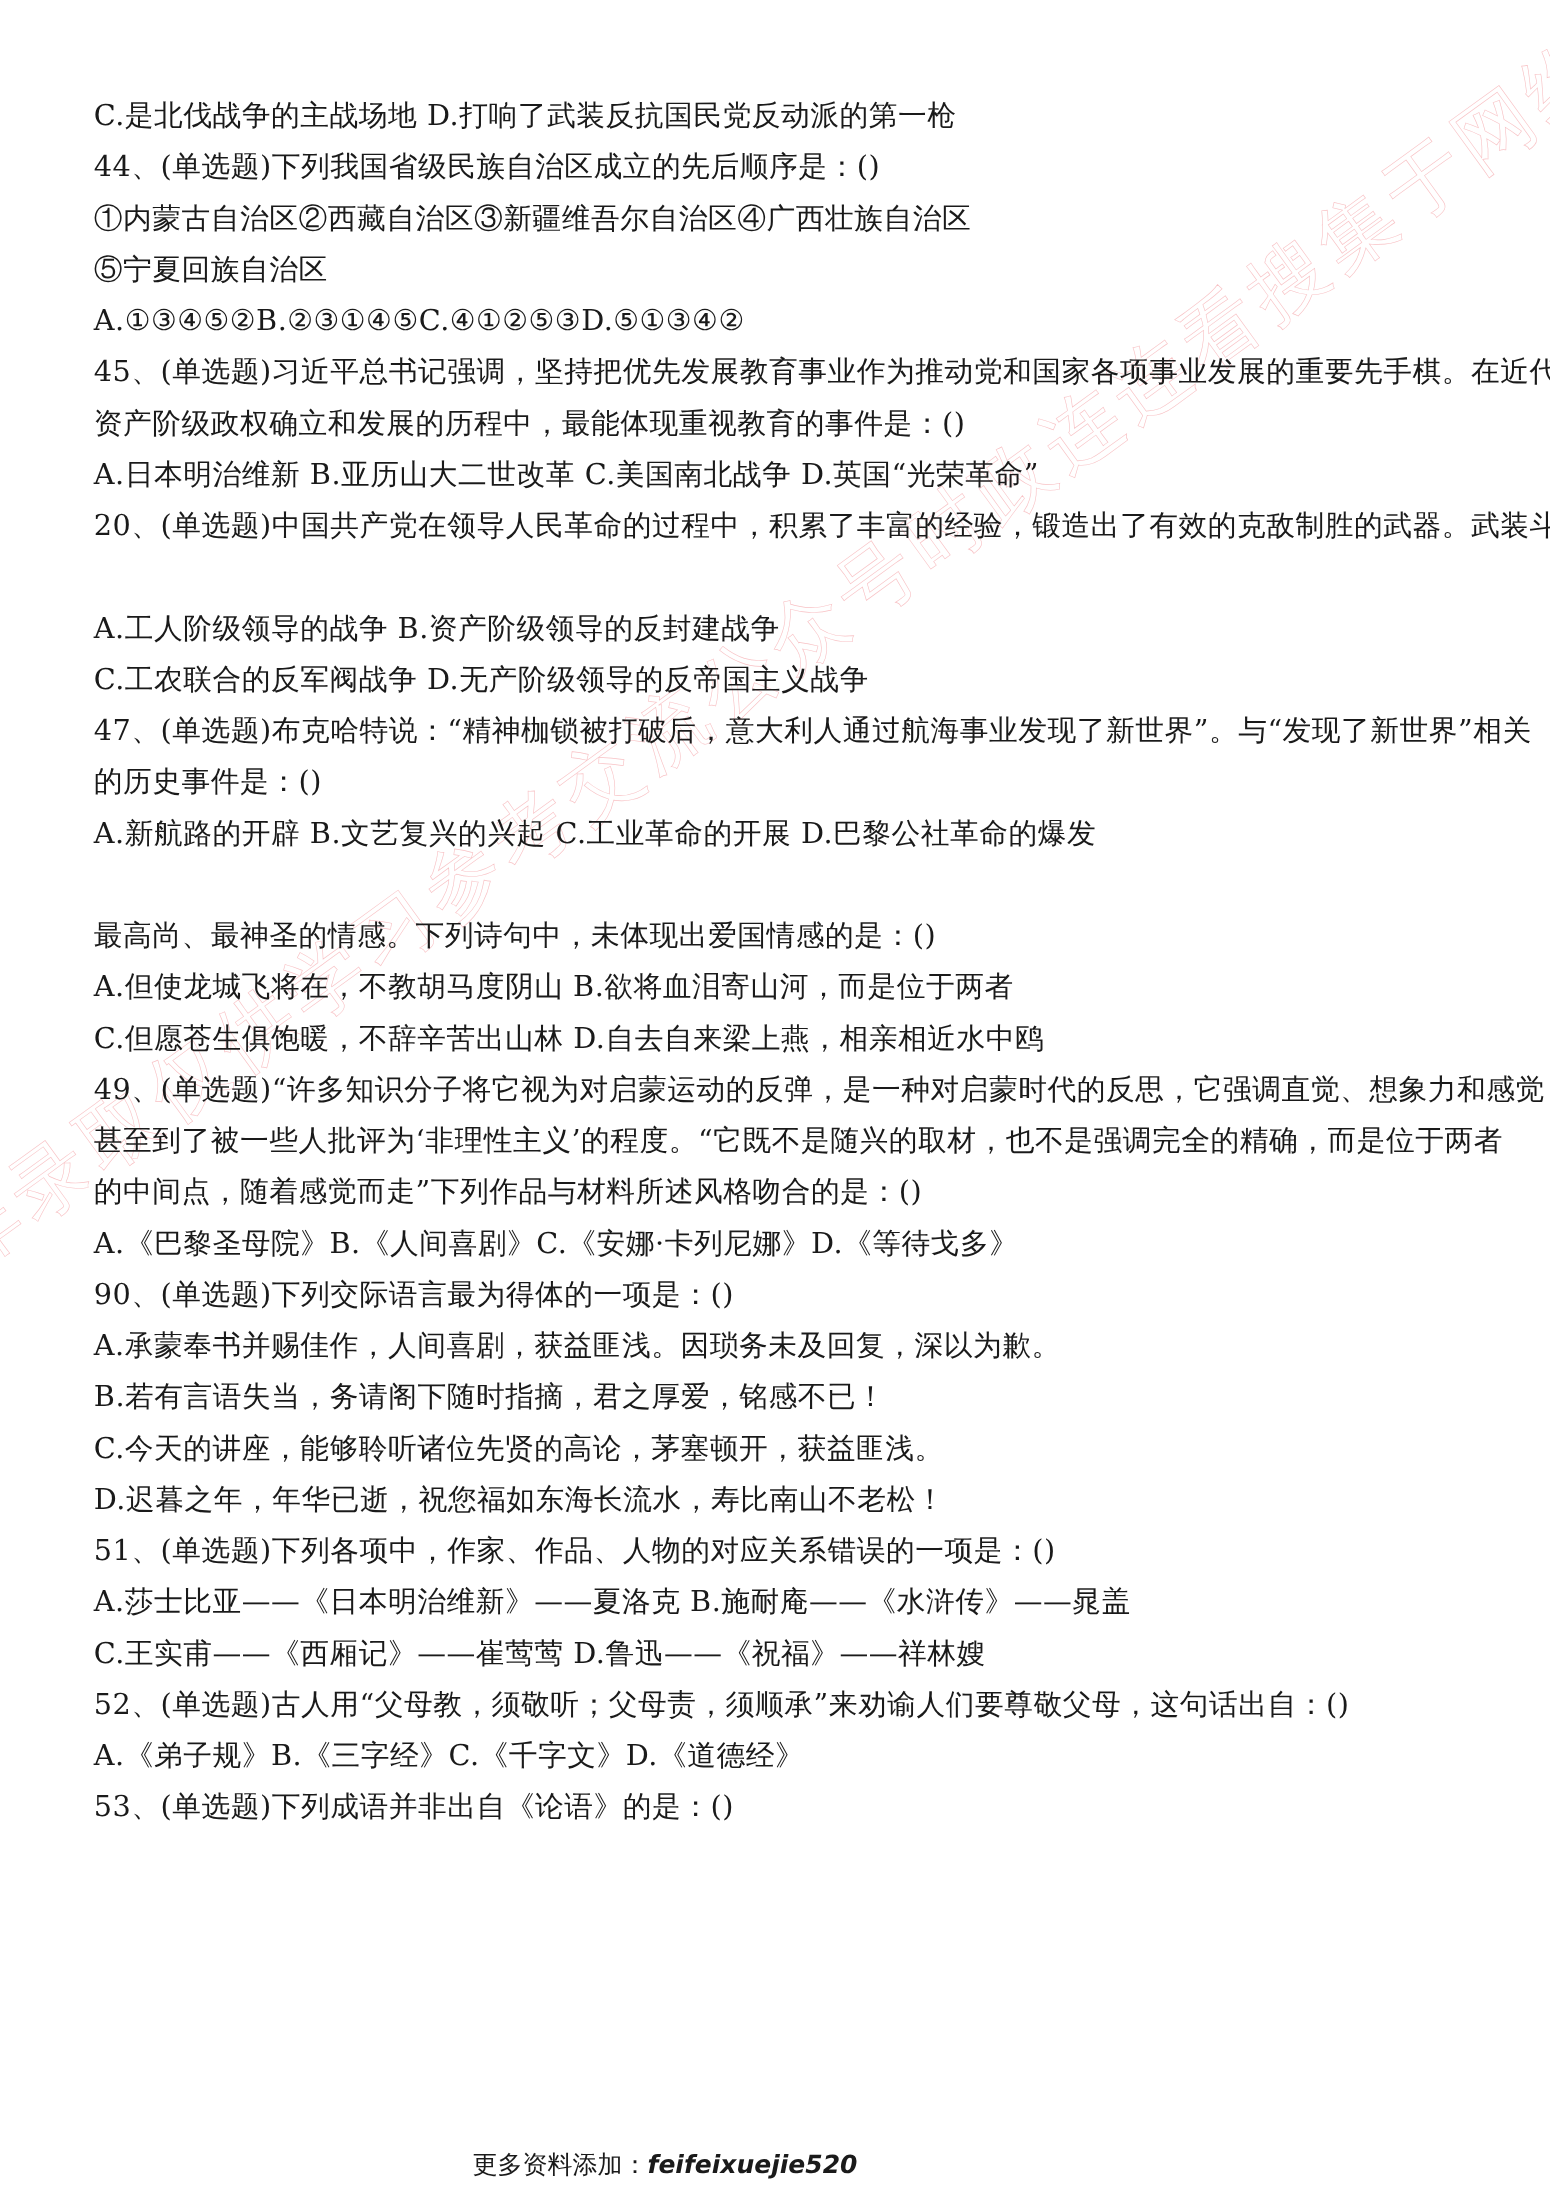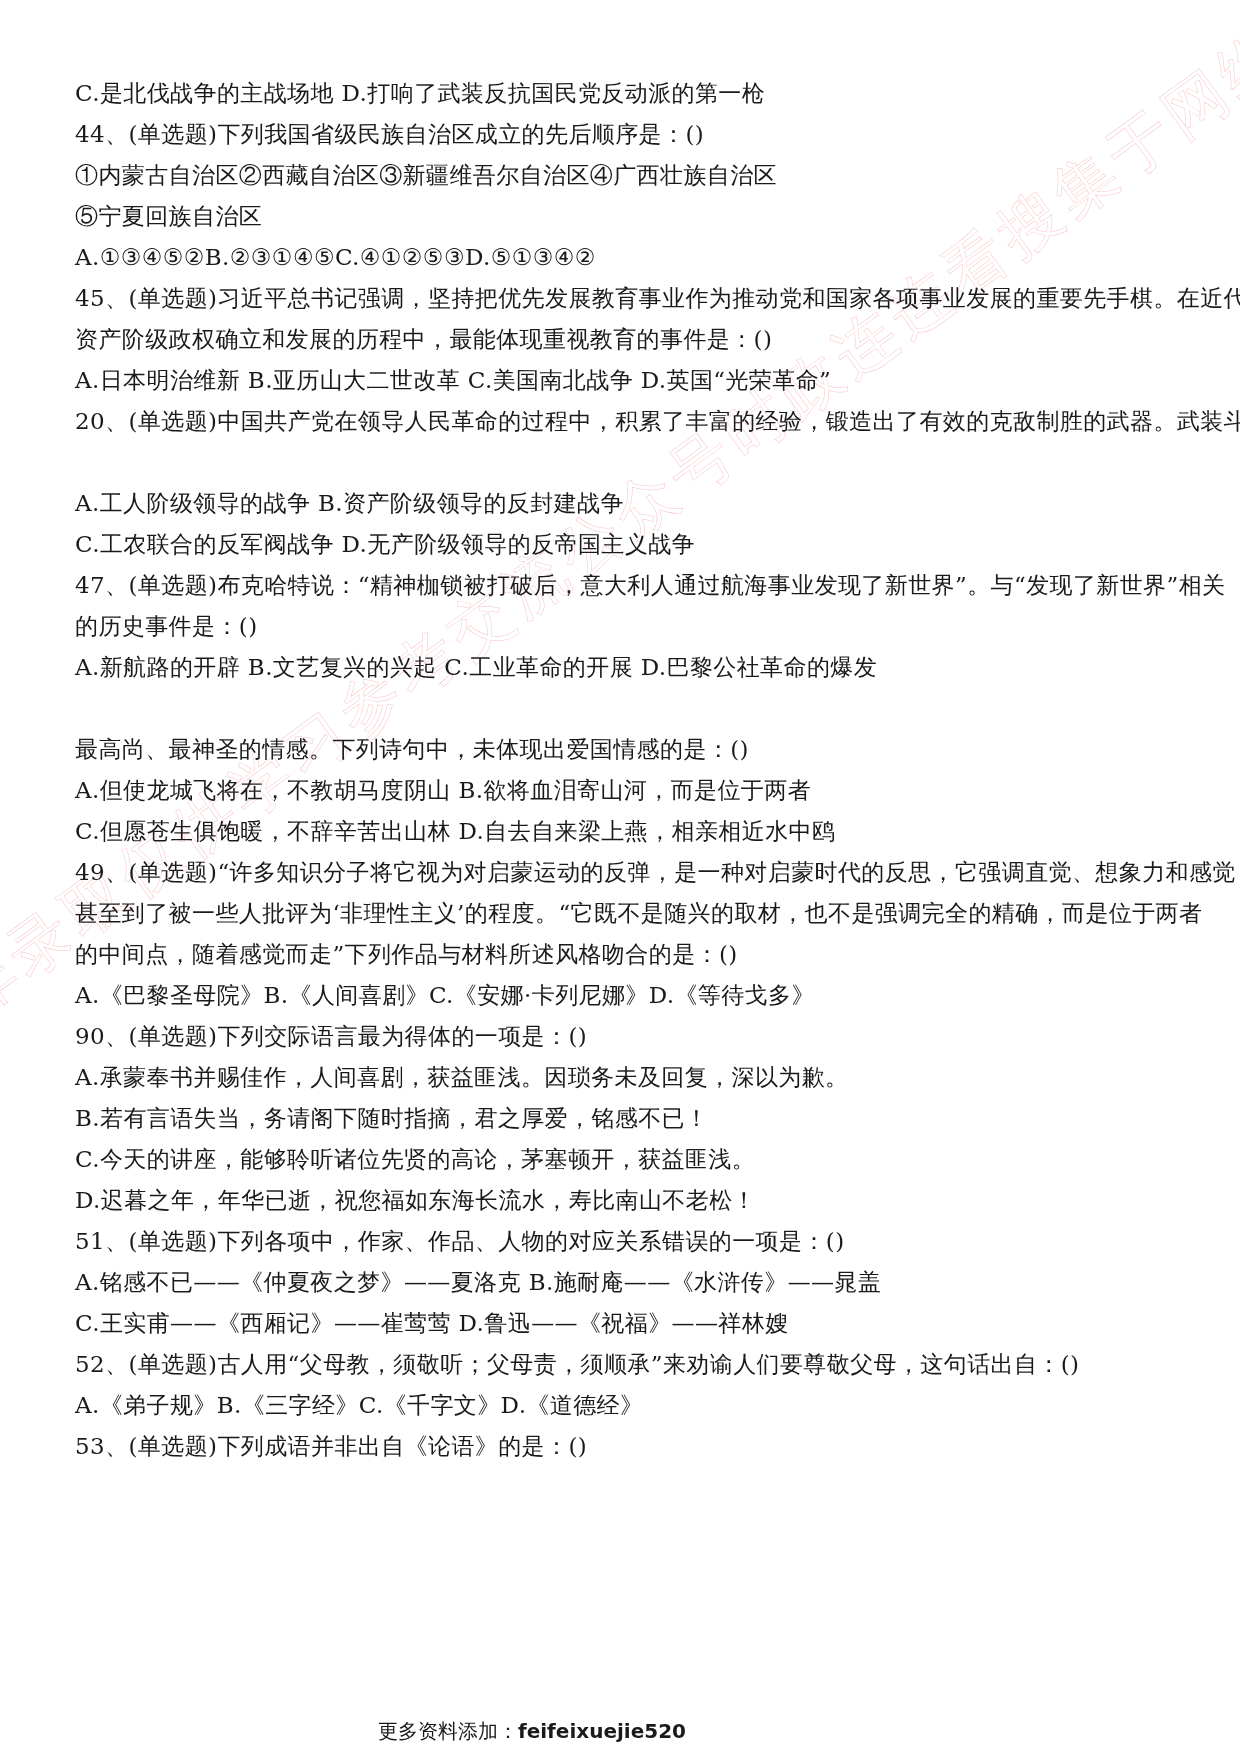--- a/index.html
+++ b/index.html
@@ -23,21 +23,21 @@
       font-family: "DejaVu Sans", sans-serif;
       pointer-events: none;
       -webkit-text-stroke: 0.5px rgba(235,80,90,0.35);
       color: transparent;
     }
     .footer {
       position: absolute; top: 1718px; left: 378px;
       font-size: 20px; line-height: 26px; white-space: nowrap;
     }
     .footer .label { font-family: "DejaVu Serif", serif; }
-    .footer .contact { font-family: "DejaVu Sans", "Liberation Sans", sans-serif; font-weight: bold; }
+    .footer .contact { font-family: "DejaVu Sans", "Liberation Sans", sans-serif; font-weight: bold; font-style: italic; }
   </style>
 </head>
 <body>
 
 <div class="page">
 
   <div class="watermark">非录取仅供学习参考交流公众号时政连连看搜集于网络</div>
 
   <div class="line" style="top:80px">C.是北伐战争的主战场地 D.打响了武装反抗国民党反动派的第一枪</div>
   <div class="line" style="top:121px">44、(单选题)下列我国省级民族自治区成立的先后顺序是：()</div>
@@ -59,21 +59,21 @@
   <div class="line" style="top:859px">49、(单选题)“许多知识分子将它视为对启蒙运动的反弹，是一种对启蒙时代的反思，它强调直觉、想象力和感觉，</div>
   <div class="line" style="top:900px">甚至到了被一些人批评为‘非理性主义’的程度。“它既不是随兴的取材，也不是强调完全的精确，而是位于两者</div>
   <div class="line" style="top:941px">的中间点，随着感觉而走”下列作品与材料所述风格吻合的是：()</div>
   <div class="line" style="top:982px">A.《巴黎圣母院》B.《人间喜剧》C.《安娜·卡列尼娜》D.《等待戈多》</div>
   <div class="line" style="top:1023px">90、(单选题)下列交际语言最为得体的一项是：()</div>
   <div class="line" style="top:1064px">A.承蒙奉书并赐佳作，人间喜剧，获益匪浅。因琐务未及回复，深以为歉。</div>
   <div class="line" style="top:1105px">B.若有言语失当，务请阁下随时指摘，君之厚爱，铭感不已！</div>
   <div class="line" style="top:1146px">C.今天的讲座，能够聆听诸位先贤的高论，茅塞顿开，获益匪浅。</div>
   <div class="line" style="top:1187px">D.迟暮之年，年华已逝，祝您福如东海长流水，寿比南山不老松！</div>
   <div class="line" style="top:1228px">51、(单选题)下列各项中，作家、作品、人物的对应关系错误的一项是：()</div>
-  <div class="line" style="top:1269px">A.铭感不已——《仲夏夜之梦》——夏洛克 B.施耐庵——《水浒传》——晁盖</div>
+  <div class="line" style="top:1269px">A.莎士比亚——《日本明治维新》——夏洛克 B.施耐庵——《水浒传》——晁盖</div>
   <div class="line" style="top:1310px">C.王实甫——《西厢记》——崔莺莺 D.鲁迅——《祝福》——祥林嫂</div>
   <div class="line" style="top:1351px">52、(单选题)古人用“父母教，须敬听；父母责，须顺承”来劝谕人们要尊敬父母，这句话出自：()</div>
   <div class="line" style="top:1392px">A.《弟子规》B.《三字经》C.《千字文》D.《道德经》</div>
   <div class="line" style="top:1433px">53、(单选题)下列成语并非出自《论语》的是：()</div>
 
   <div class="footer">
     <span class="label">更多资料添加：</span><span class="contact">feifeixuejie520</span>
   </div>
 </div>
 

